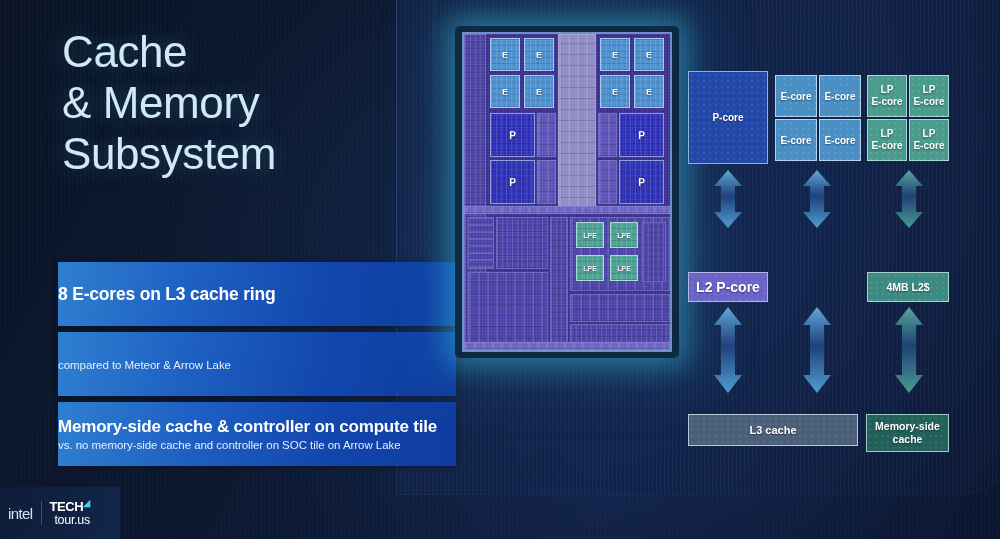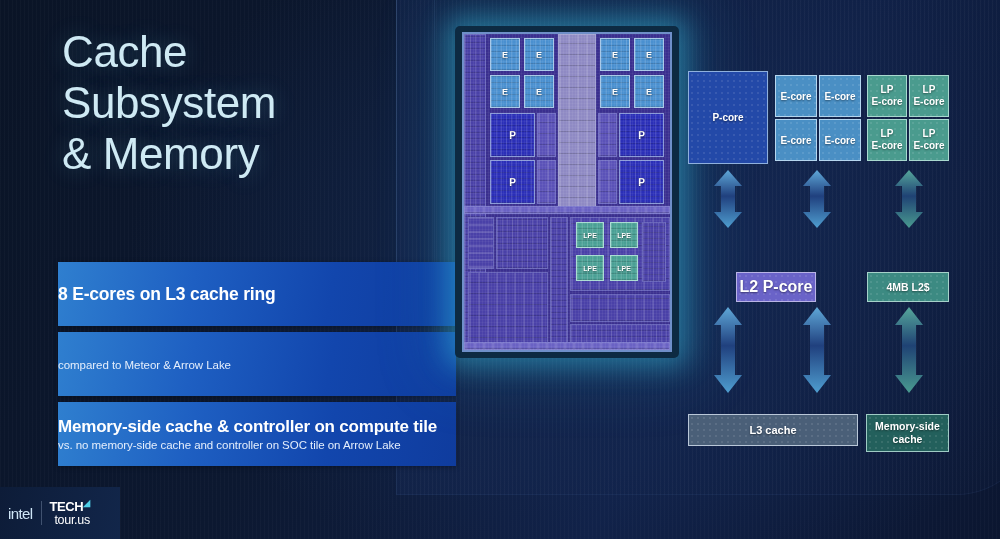--- a/index.html
+++ b/index.html
@@ -80,21 +80,21 @@
 
   
   .bd{position:absolute;left:0;top:0;width:1000px;height:539px;pointer-events:none;}
   .bx{position:absolute;box-sizing:border-box;display:flex;align-items:center;justify-content:center;
     text-align:center;color:#fff;font-weight:700;text-shadow:0 1px 2px rgba(0,0,0,.45);
     background-image:radial-gradient(rgba(255,255,255,.10) .7px, transparent .8px);
     background-size:6px 6px;}
   .bx-pcore{background-color:#2349a8;border:1px solid #8fb0dd;font-size:10px;}
   .bx-ecore{background-color:#4a8fc4;border:1px solid #b5d6ef;font-size:10px;}
   .bx-lpe{background-color:#4a9b8e;border:1px solid #a9d9cf;font-size:10px;line-height:1.2;}
-  .bx-l2p{background-color:#6a63c8;border:1px solid #b9b4e6;font-size:16px;margin-left:48px;}
+  .bx-l2p{background-color:#6a63c8;border:1px solid #b9b4e6;font-size:14px;}
   .bx-l2c{background-color:#3d84b8;border:1px solid #b0d2ea;font-size:10.5px;}
   .bx-l2t{background-color:#3c8a82;border:1px solid #a6d2ca;font-size:10.5px;}
   .bx-l3{background-color:#4a5f78;border:1px solid #b9c7d8;font-size:11px;}
   .bx-msc{background-color:#23605c;border:1px solid #9fcbc5;font-size:10.5px;line-height:1.22;}
 
   
   .logos{position:absolute;left:0;bottom:0;width:120px;height:52px;
     background:linear-gradient(100deg,#0d1c38,#12264a);display:flex;align-items:center;}
   .intel{margin-left:8px;color:#cfe6f7;font-size:15px;font-weight:400;letter-spacing:-.6px;}
   .divider{width:1px;height:24px;background:rgba(180,200,225,.30);margin:0 8px;}
@@ -107,22 +107,22 @@
 <body>
 
 <div class="slide">
   <div class="stripes"></div>
   <div class="panel"></div>
   <div class="panel-edge"></div>
   <div class="panel-edge2"></div>
 
   <div class="title">
     <span>Cache</span>
+    <span>&amp; Memory</span>
     <span>Subsystem</span>
-    <span>&amp; Memory</span>
   </div>
 
   <div class="bars">
     <div class="bar b1">
       <div class="hl">8 E-cores on L3 cache ring</div>
     </div>
     <div class="bar b2">
       <div class="sub">compared to Meteor &amp; Arrow Lake</div>
     </div>
     <div class="bar b3">

